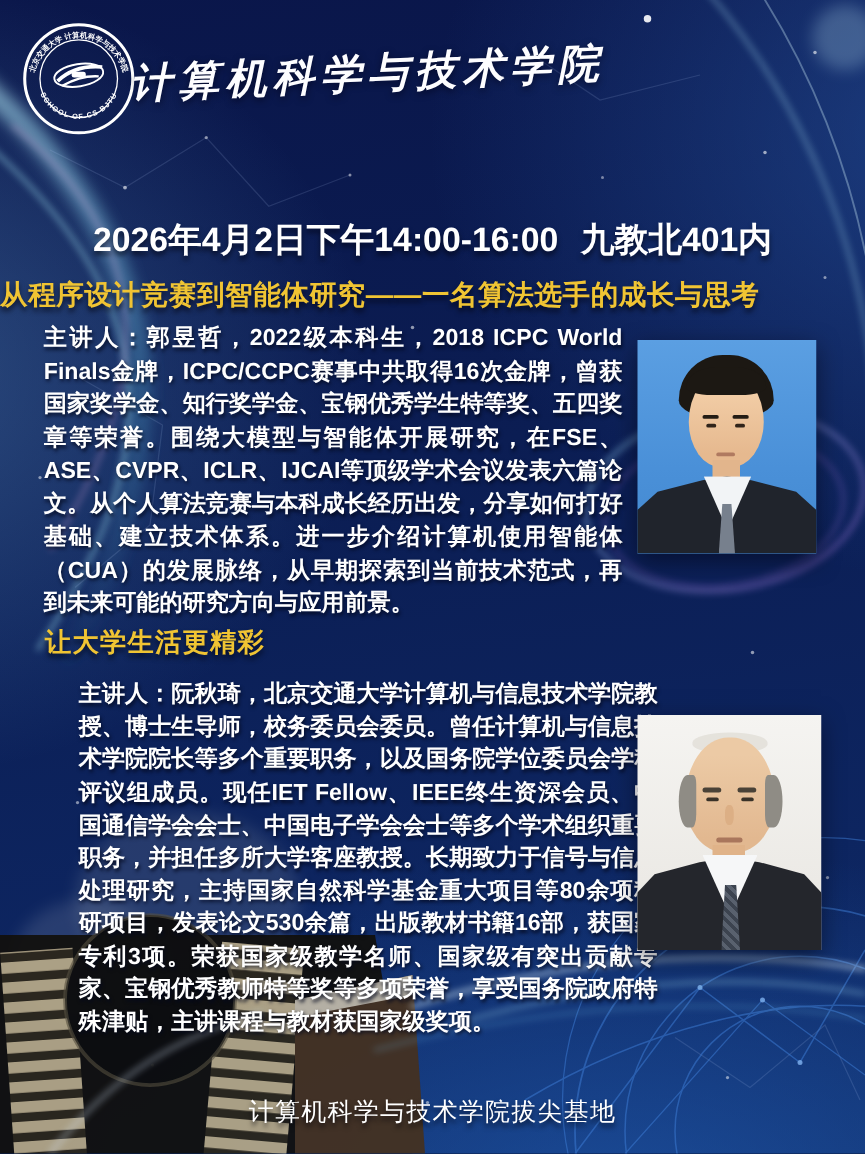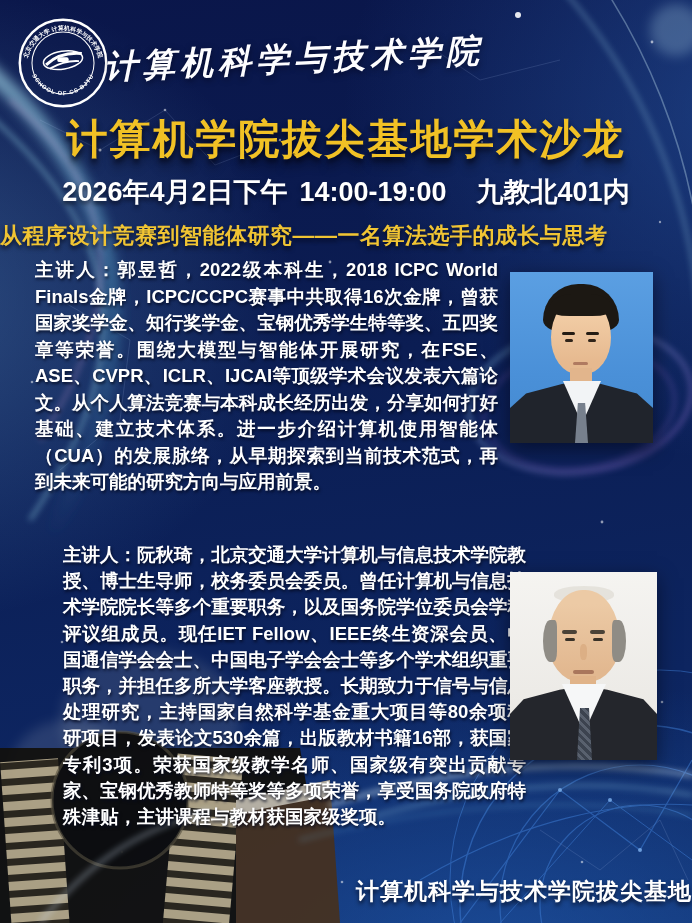--- a/index.html
+++ b/index.html
@@ -29,21 +29,21 @@
 
   
   .title {
     position:absolute; top:112px; left:0; width:100%;
     text-align:center; font-size:41px; font-weight:900; letter-spacing:2px;
     color:#f1c125;
     text-shadow:0 4px 5px rgba(0,0,10,0.65), 0 10px 10px rgba(0,0,10,0.3);
   }
   .schedule {
     position:absolute; top:174px; left:0; width:100%;
-    display:flex; justify-content:center; align-items:baseline; gap:12px;
+    display:flex; justify-content:center; align-items:baseline; 
     font-size:27px; font-weight:bold; color:#ffffff;
     text-shadow:0 3px 4px rgba(0,0,10,0.6);
   }
   .schedule .loc { margin-left:18px;text-align:center; }
   .topic1 {
     position:absolute; top:221px; left:0; width:100%;
     text-align:left; font-size:22px; font-weight:bold; letter-spacing:0.5px;
     color:#f0c433; text-shadow:0 3px 4px rgba(0,0,10,0.65);
   }
 
@@ -112,21 +112,21 @@
              clip-path:polygon(0 100%,0 55%,15% 18%,36% 5%,50% 0,64% 5%,85% 18%,100% 55%,100% 100%); }
   .p2-shirt { left:52px; bottom:26px; width:44px; height:50px; background:#f6f7f8;
               clip-path:polygon(0 0,100% 0,55% 88%,45% 88%); }
   .p2-tie { left:67px; bottom:0; width:15px; height:52px;
             background:repeating-linear-gradient(45deg,#3c434f 0 3px,#59616e 3px 6px);
             clip-path:polygon(20% 0,80% 0,100% 100%,0 100%); }
 
   
   .footer-line {
     position:absolute; top:876px; left:0; width:100%;
-    text-align:right; font-size:23px; font-weight:bold; letter-spacing:1px;
+    text-align:center; font-size:20px; font-weight:normal; letter-spacing:1px;
     color:#ffffff; text-shadow:0 3px 4px rgba(0,0,10,0.7);
   }
 </style>
 </head>
 <body>
 
 <div class="poster">
 
   <svg class="bg-svg" width="692" height="923" viewBox="0 0 692 923">
     <defs>
@@ -246,44 +246,44 @@
         <g stroke="#ffffff" fill="none">
           <ellipse cx="50" cy="47" rx="21" ry="9.5" stroke-width="1.6" transform="rotate(-9 50 47)"></ellipse>
           <path d="M 32,52 Q 47,38 70,40" stroke-width="3.2"></path>
           <path d="M 36,56 Q 52,47 67,48" stroke-width="2"></path>
           <rect x="44" y="44" width="12" height="5" rx="2" fill="#ffffff" stroke="none"></rect>
         </g>
       </svg>
     </div>
     <div class="school-name">计算机科学与技术学院</div>
 
-    <h1 class="title">计算机学院拔尖基地学术沙龙</h1>
     <div class="schedule">
       <span>2026年4月2日下午</span>
-      <span>14:00-19:00</span>
+      <span>14:00-16:00</span>
       <span class="loc">九教北401内</span>
     </div>
     <div class="topic1">从程序设计竞赛到智能体研究——一名算法选手的成长与思考</div>
 
     <p class="bio bio1">主讲人：郭昱哲，2022级本科生，2018 ICPC World Finals金牌，ICPC/CCPC赛事中共取得16次金牌，曾获国家奖学金、知行奖学金、宝钢优秀学生特等奖、五四奖章等荣誉。围绕大模型与智能体开展研究，在FSE、ASE、CVPR、ICLR、IJCAI等顶级学术会议发表六篇论文。从个人算法竞赛与本科成长经历出发，分享如何打好基础、建立技术体系。进一步介绍计算机使用智能体（CUA）的发展脉络，从早期探索到当前技术范式，再到未来可能的研究方向与应用前景。</p>
     <div class="photo photo1">
       <div class="p1-hair"></div>
       <div class="p1-face"></div>
       <div class="p1-fringe"></div>
       <div class="p1-brow-l"></div>
         <div class="p1-brow-r"></div>
       <div class="p1-eye-l"></div>
         <div class="p1-eye-r"></div>
       <div class="p1-mouth"></div>
       <div class="p1-neck"></div>
       <div class="p1-suit"></div>
       <div class="p1-shirt"></div>
       <div class="p1-tie"></div>
     </div>
 
+    <h2 class="heading2">让大学生活更精彩</h2>
     <p class="bio bio2">主讲人：阮秋琦，北京交通大学计算机与信息技术学院教授、博士生导师，校务委员会委员。曾任计算机与信息技术学院院长等多个重要职务，以及国务院学位委员会学科评议组成员。现任IET Fellow、IEEE终生资深会员、中国通信学会会士、中国电子学会会士等多个学术组织重要职务，并担任多所大学客座教授。长期致力于信号与信息处理研究，主持国家自然科学基金重大项目等80余项科研项目，发表论文530余篇，出版教材书籍16部，获国家专利3项。荣获国家级教学名师、国家级有突出贡献专家、宝钢优秀教师特等奖等多项荣誉，享受国务院政府特殊津贴，主讲课程与教材获国家级奖项。</p>
     <div class="photo photo2">
       <div class="p2-crown"></div>
       <div class="p2-head"></div>
       <div class="p2-hair-l"></div>
         <div class="p2-hair-r"></div>
       <div class="p2-brow-l"></div>
         <div class="p2-brow-r"></div>
       <div class="p2-eye-l"></div>
         <div class="p2-eye-r"></div>

